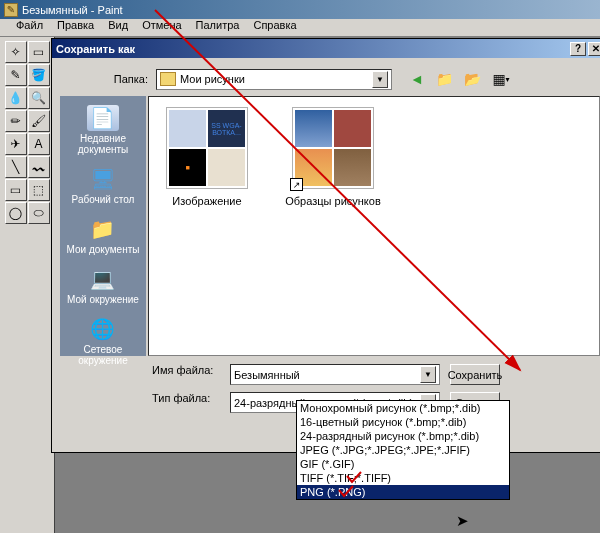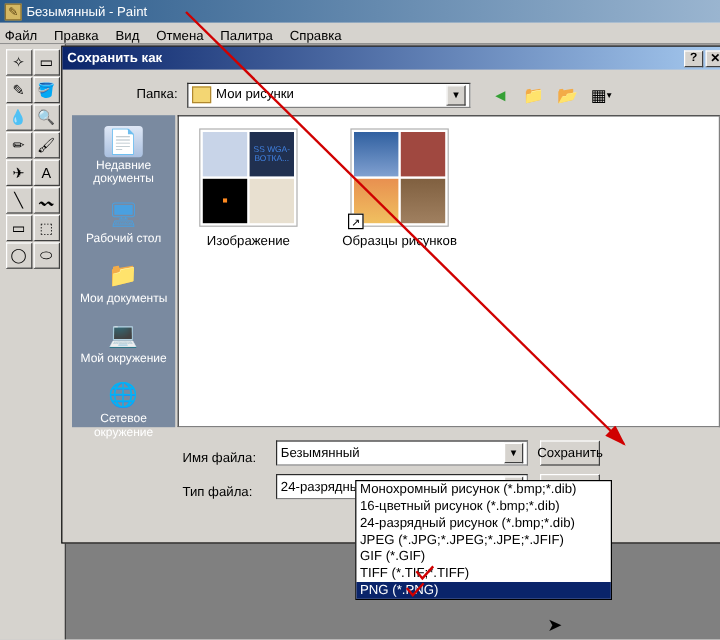--- a/index.html
+++ b/index.html
@@ -25,22 +25,22 @@
     width: 14px; height: 14px;
     background: #d4b864; border: 1px solid #8a7030;
     margin-right: 4px;
     display: flex; align-items: center; justify-content: center;
   }
   .titlebar-icon::after { content: "✎"; font-size: 10px; color: #5a4010; }
   .menubar {
     height: 18px;
     background: #d6d3ce;
     display: flex;
-    align-items: flex-end;
-    padding-left: 4px;
+    align-items: flex-start;
+    padding-left: 16px;
     border-bottom: 1px solid #808080;
   }
   .menubar span { margin-right: 14px; cursor: default; }
   .app-body {
     display: flex;
     height: calc(533px - 19px - 18px);
     background: #d6d3ce;
   }
   .toolbox {
     width: 54px;
@@ -188,21 +188,21 @@
   }
   .cell { background:#c0d0e0; }
   .c1{background:#c8d4e8;} .c2{background:#203050;color:#4080e0;display:flex;align-items:center;justify-content:center;font-size:7px;text-align:center;}
   .c3{background:#000;color:#ff8a20;display:flex;align-items:center;justify-content:center;font-size:7px;}
   .c4{background:#e8e0d0;}
   .sc1{background:linear-gradient(#3060a0,#80a0d0);} .sc2{background:#a04840;}
   .sc3{background:linear-gradient(#e89050,#f0c060);} .sc4{background:linear-gradient(#806040,#a08060);}
   .shortcut-arrow { position:absolute; bottom:-3px; left:-3px; width:13px; height:13px; background:#fff; border:1px solid #000; display:flex;align-items:center;justify-content:center;font-size:9px; }
 
   .dlg-bottom { margin: 8px; }
-  .row { display:flex; align-items:flex-end; height:24px; }
+  .row { display:flex; align-items:flex-start; height:24px; }
   .row .lbl { width: 170px; text-align:left; padding-left: 92px; }
   .row .combo { flex: 0 0 210px; }
   .btn {
     width: 50px; height: 21px;
     margin-left: 10px;
     background: #d6d3ce;
     border: 1px solid; border-color: #fff #404040 #404040 #fff;
     display:flex;align-items:center;justify-content:center;
   }
 

